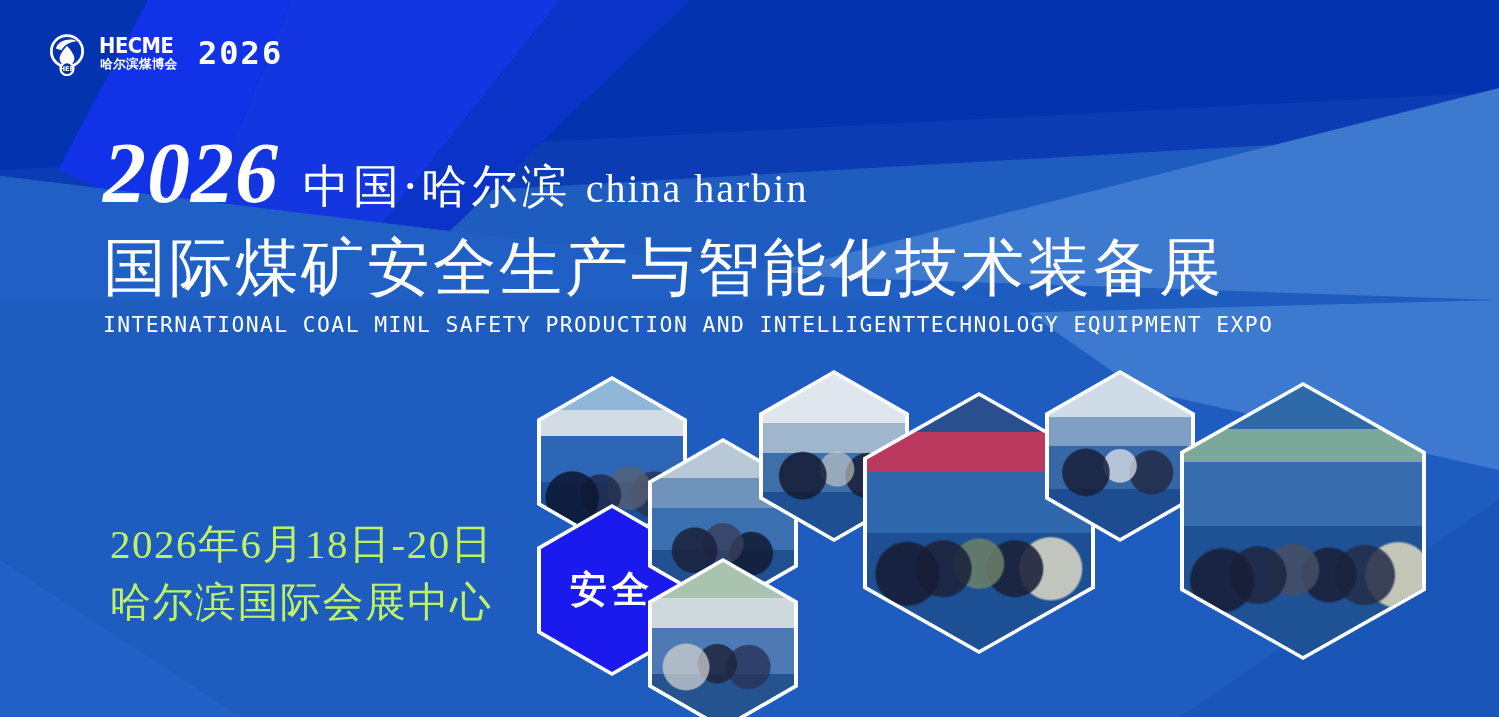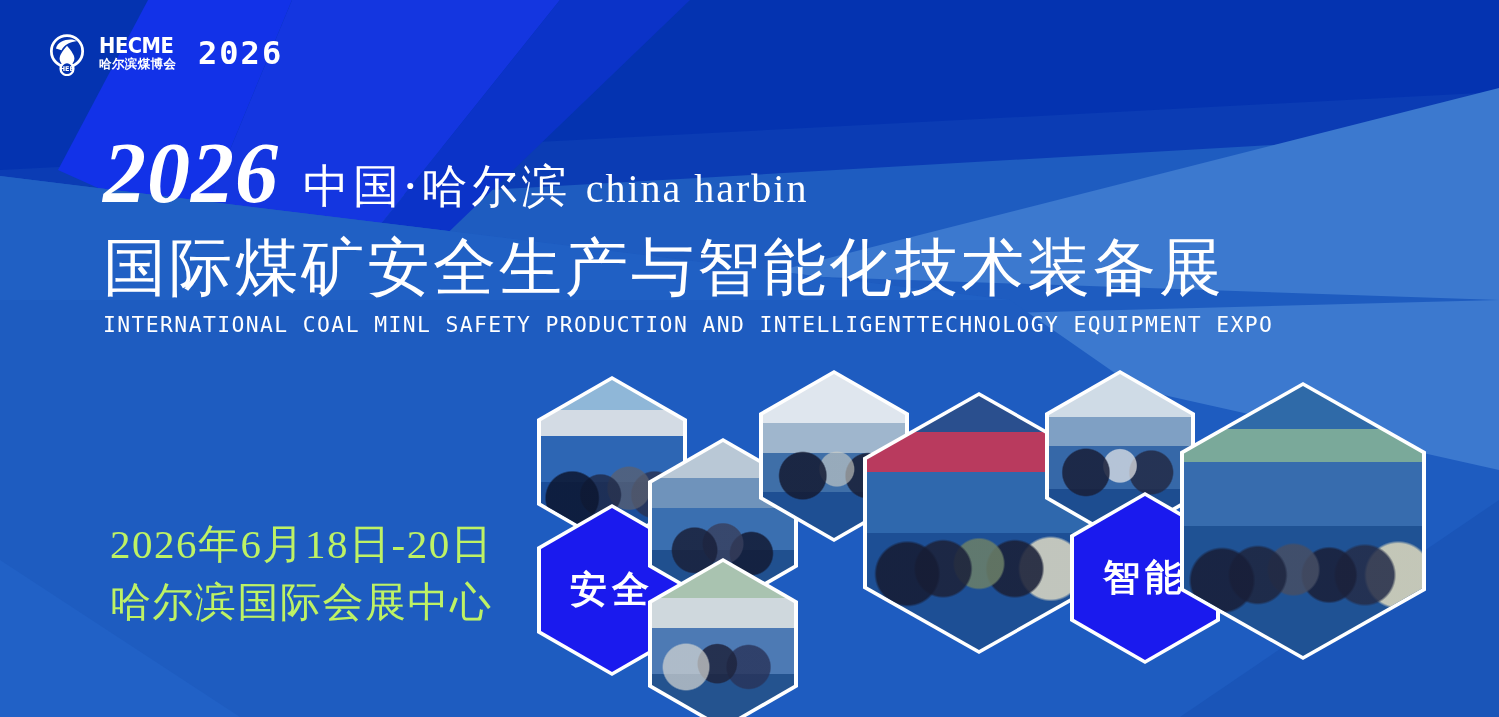--- a/index.html
+++ b/index.html
@@ -9,21 +9,21 @@
     background:#1e5cc0;
   }
   #banner{position:relative;width:1499px;height:717px;overflow:hidden;background:#1e5cc0;}
 
   
   .bg-layer{position:absolute;inset:0;width:100%;height:100%;}
 
   
   #logo-lockup{position:absolute;left:44px;top:30px;display:flex;align-items:center;gap:9px;}
   #logo-mark{width:46px;height:46px;flex:0 0 auto;}
-  #logo-wordmark{display:flex;flex-direction:column;justify-content:center;line-height:1;}
+  #logo-wordmark{display:flex;flex-direction:column;justify-content:center;line-height:1;align-items:center;}
   #logo-en{
     font-size:21px;font-weight:bold;color:#ffffff;letter-spacing:-0.5px;
     font-family:"DejaVu Sans",sans-serif;transform:scaleX(0.93);transform-origin:left center;
   }
   #logo-cn{
     font-size:12.5px;font-weight:bold;color:#ffffff;letter-spacing:0.4px;margin-top:1px;
     font-family:"DejaVu Sans",sans-serif;
   }
   #logo-year{
     font-size:32px;font-weight:bold;color:#ffffff;letter-spacing:2px;margin-left:10px;
@@ -223,25 +223,20 @@
           <div class="photo ph-e"></div>
         </div>
     </div>
 
     <div class="hex hex-frame" style="left:520px;top:8px;width:150px;height:172px;">
       <div class="hex-inner">
           <div class="photo ph-f"></div>
         </div>
     </div>
 
-    <div class="hex hex-frame badge-blue" style="left:545px;top:130px;width:150px;height:172px;">
-      <div class="hex-inner">
-        <div class="hex-label" style="font-size:37px;">智能</div>
-      </div>
-    </div>
 
     <div class="hex hex-frame" style="left:655px;top:20px;width:246px;height:278px;">
       <div class="hex-inner">
           <div class="photo ph-g"></div>
         </div>
     </div>
 
   </div>
 </div>
 

